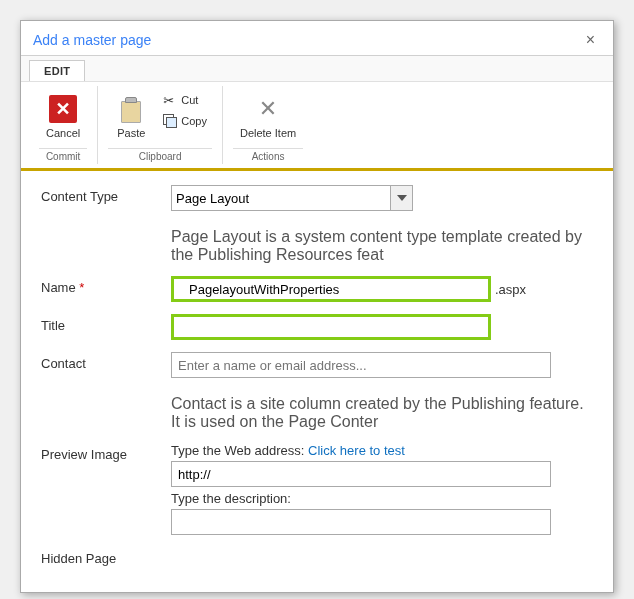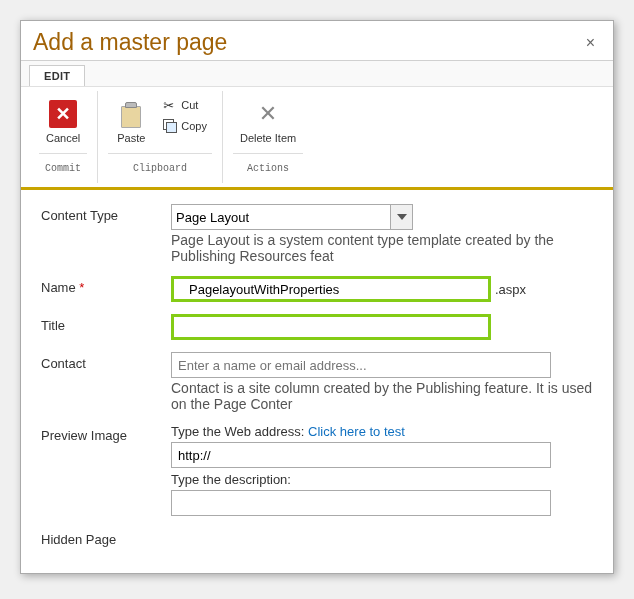--- a/index.html
+++ b/index.html
@@ -20,23 +20,23 @@
     }
     .dialog-titlebar {
       background: #fff;
       padding: 8px 12px 4px 12px;
       display: flex;
       justify-content: space-between;
       align-items: center;
       border-bottom: none;
     }
     .dialog-title {
-      font-size: 23px;
+      font-size: 14px;
       font-weight: 300;
-      color: #a16207;
+      color: #3b82f6;
     }
     .close-btn {
       font-size: 16px;
       color: #666;
       cursor: pointer;
       background: none;
       border: none;
       padding: 2px 6px;
     }
     
@@ -103,24 +103,23 @@
     .ribbon-btn .btn-label {
       font-size: 11px;
       color: #333;
       margin-top: 2px;
       text-align: center;
     }
     .ribbon-group-label {
       font-size: 10px;
       color: #666;
       text-align: center;
-      padding: 9px 0;
+      padding: 2px 0;
       border-top: 1px solid #ddd;
       margin-top: 2px;
-      font-family: Liberation Mono, monospace;
     }
     
     .icon-save {
       width: 28px; height: 28px;
       background: #7030a0;
       border-radius: 2px;
       position: relative;
       display: flex; align-items: center; justify-content: center;
     }
     .icon-save::after {
@@ -266,23 +265,23 @@
       display: flex; align-items: center; justify-content: center;
       cursor: pointer;
     }
     .select-arrow {
       width: 0; height: 0;
       border-left: 5px solid transparent;
       border-right: 5px solid transparent;
       border-top: 6px solid #555;
     }
     .form-hint {
-      font-size: 14px;
+      font-size: 16px;
       color: #555;
-      margin-top: 2px;
+      margin-top: 17px;
     }
     .form-input {
       width: 320px;
       height: 26px;
       border: 3px solid #84cc16;
       padding: 2px 15px;
       font-size: 13px;
       background: #fff;
     }
     .form-input-suffix {

